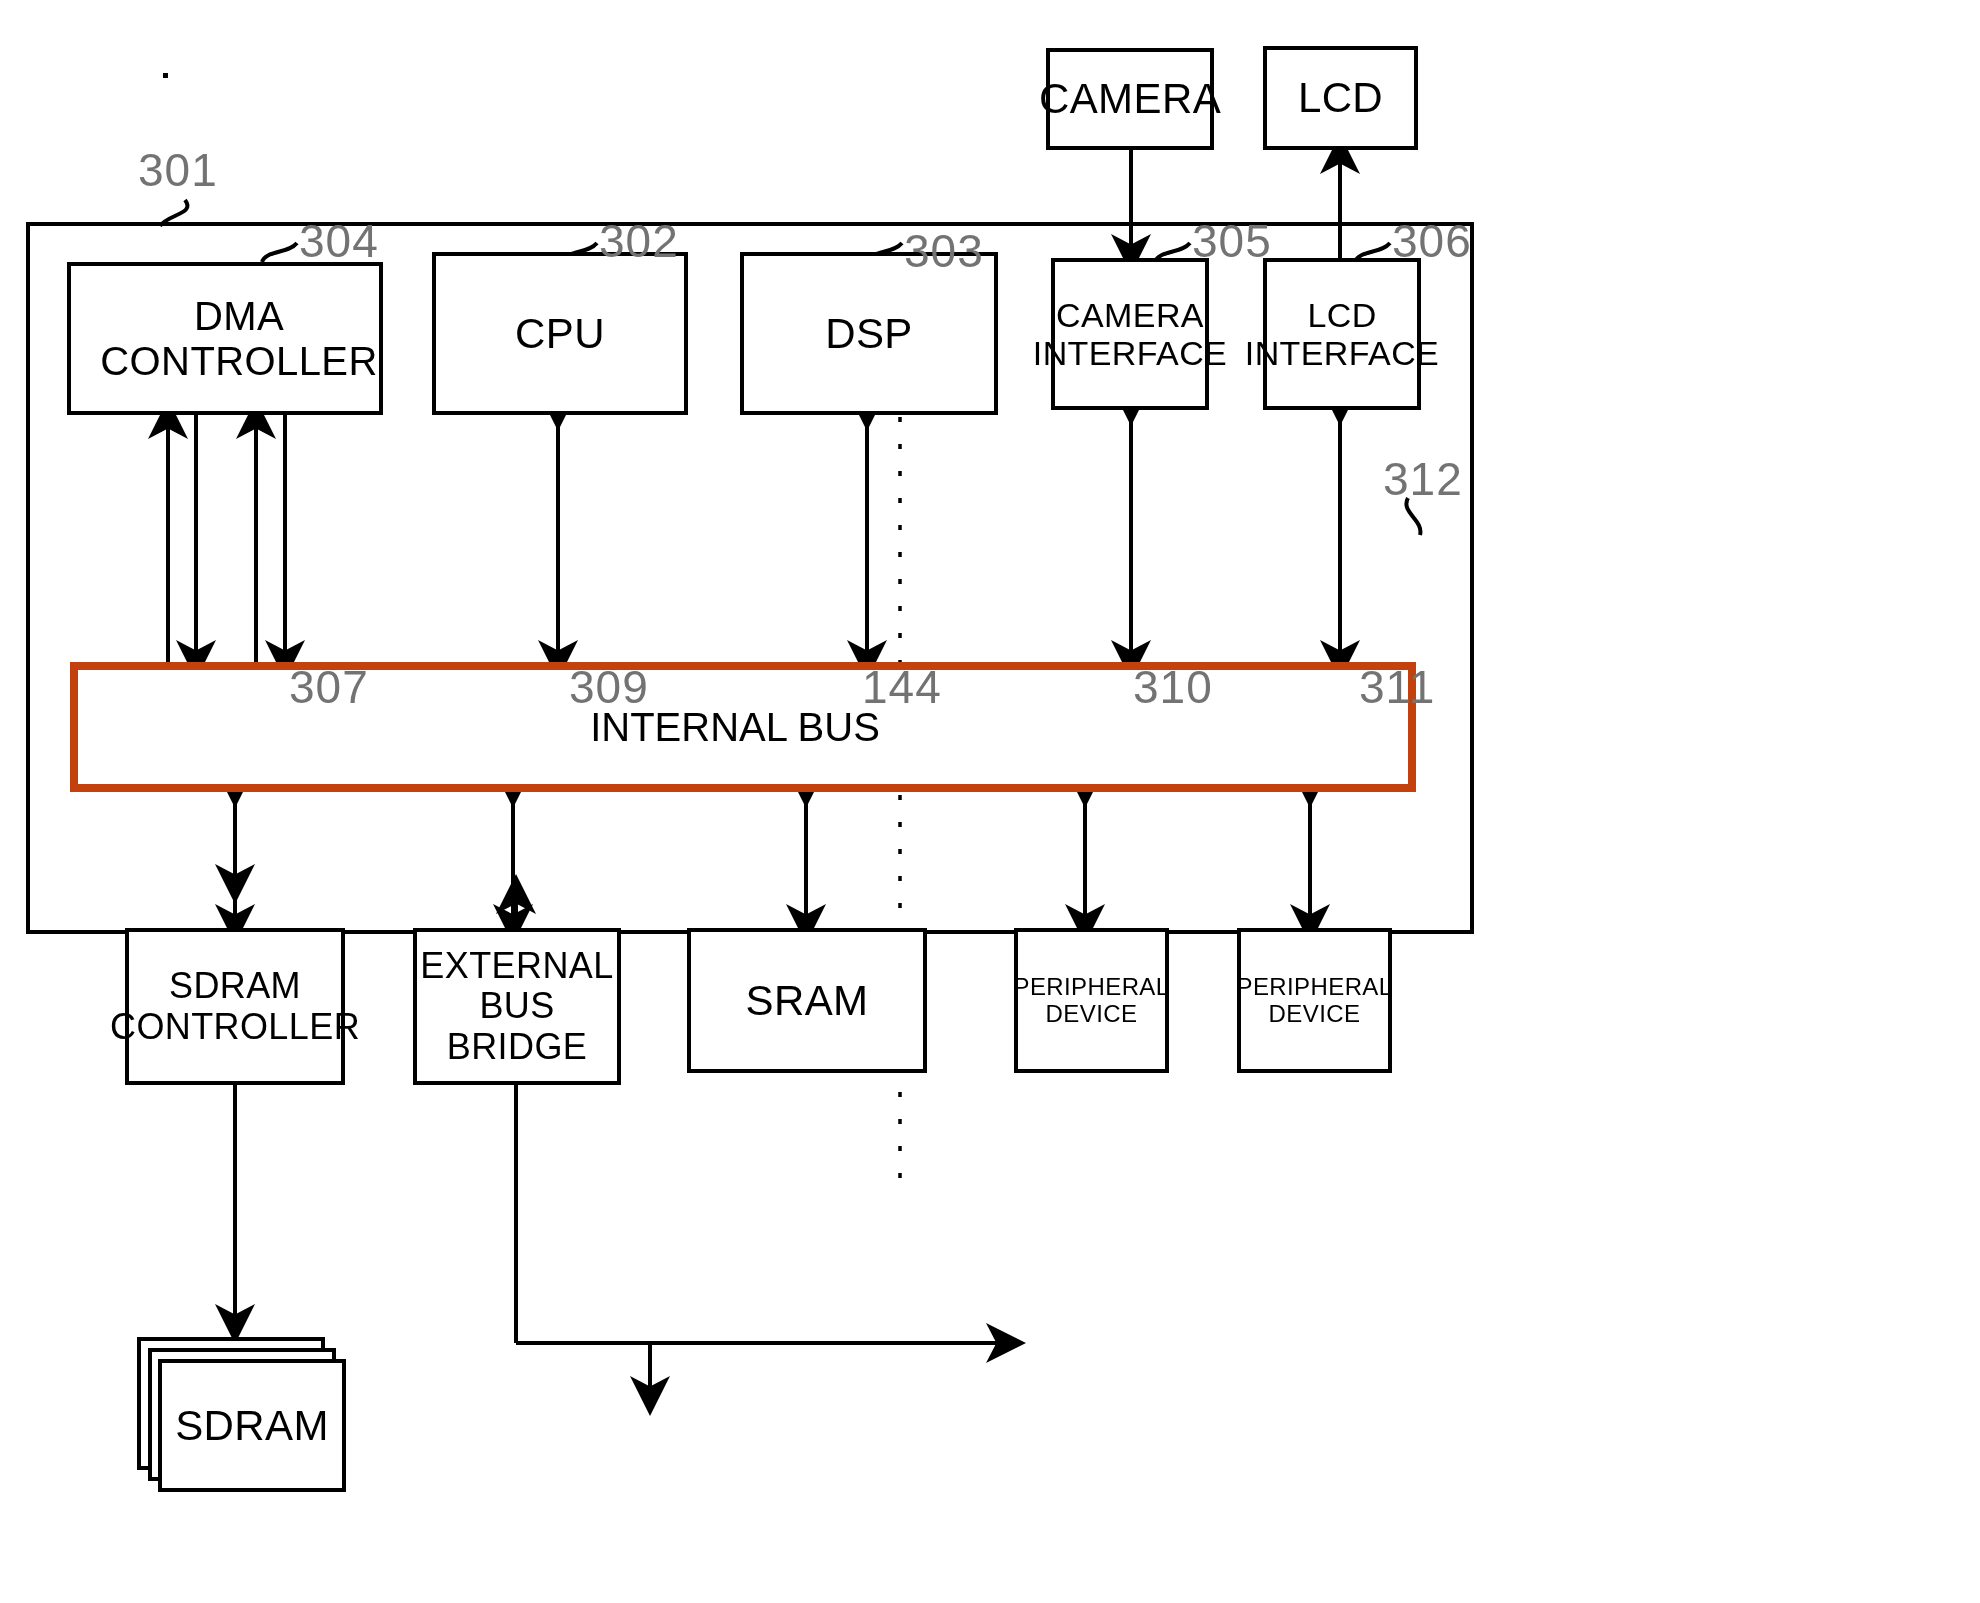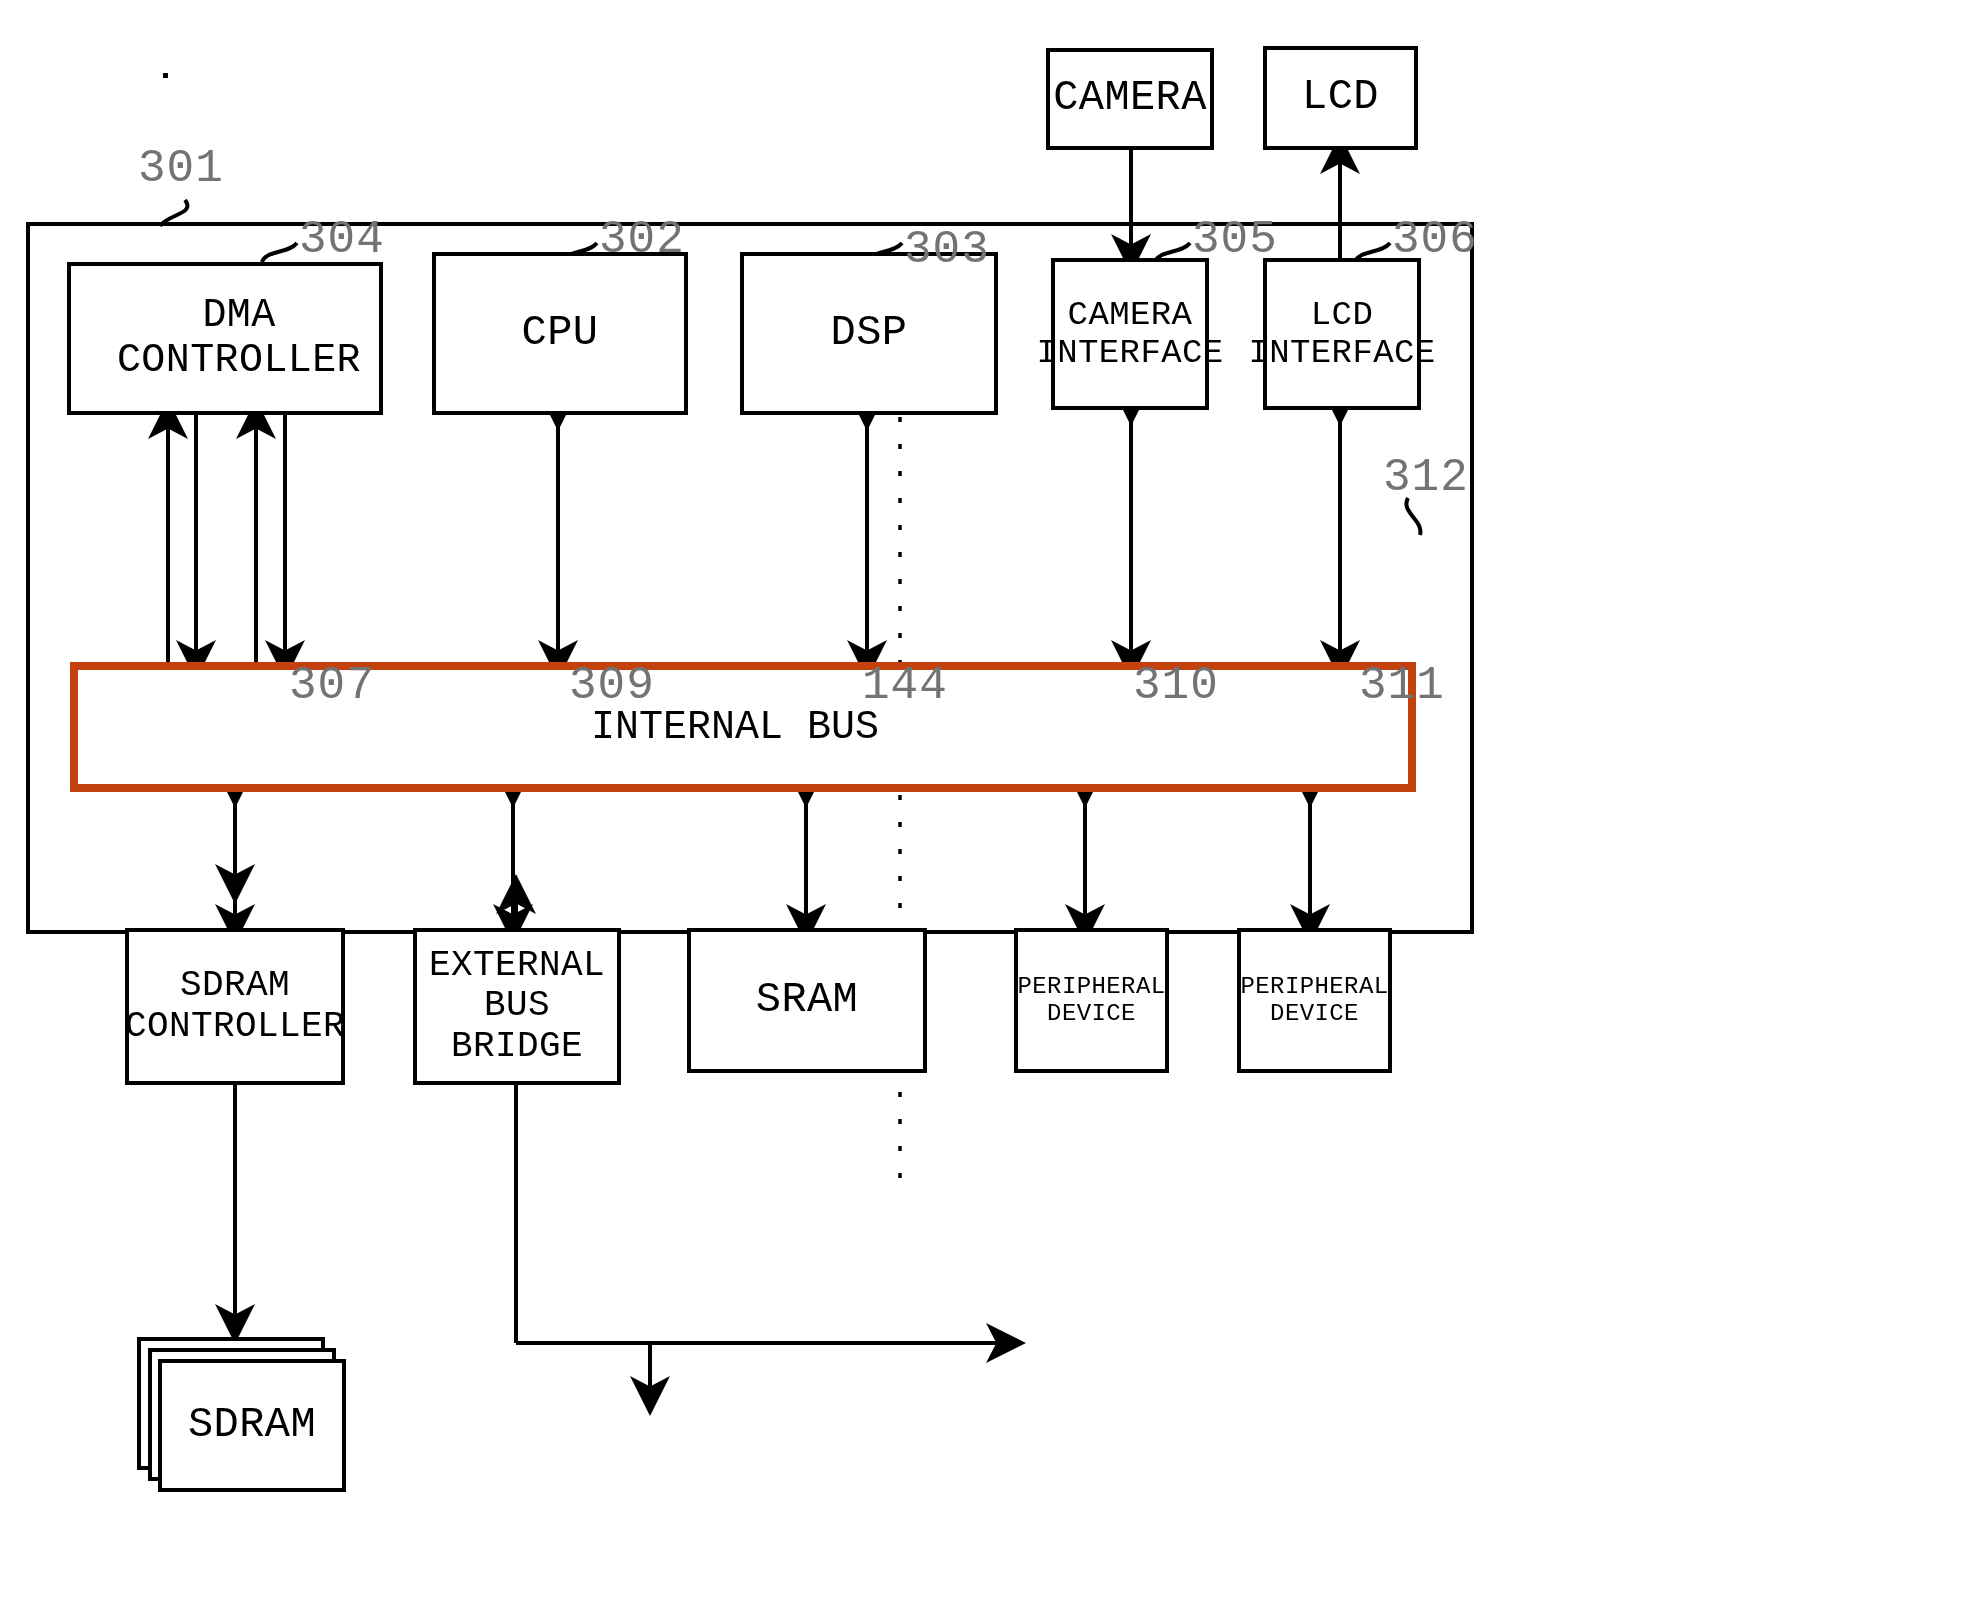--- a/index.html
+++ b/index.html
@@ -6,21 +6,21 @@
   html, body {
     margin: 0;
     padding: 0;
     background: #ffffff;
   }
   #stage {
     position: relative;
     width: 1791px;
     height: 1603px;
     background: #ffffff;
-    font-family: Liberation Mono, monospace;
+    font-family: Liberation Sans, sans-serif;
     overflow: hidden;
   }
   #svg-layer {
     position: absolute;
     left: 0;
     top: 0;
     width: 1980px;
     height: 1603px;
   }
   .blk {

